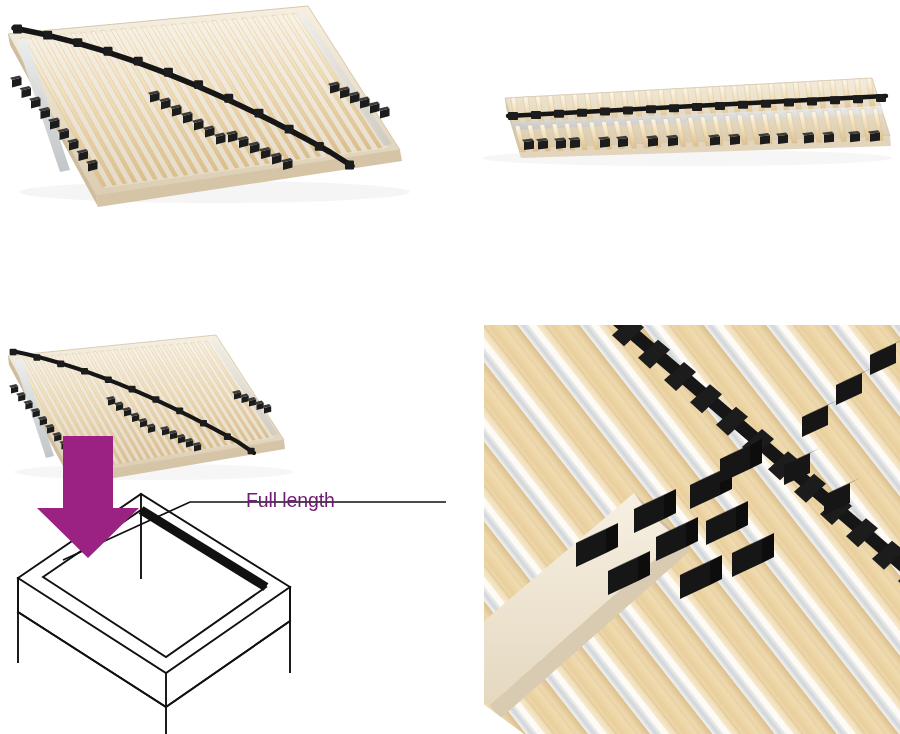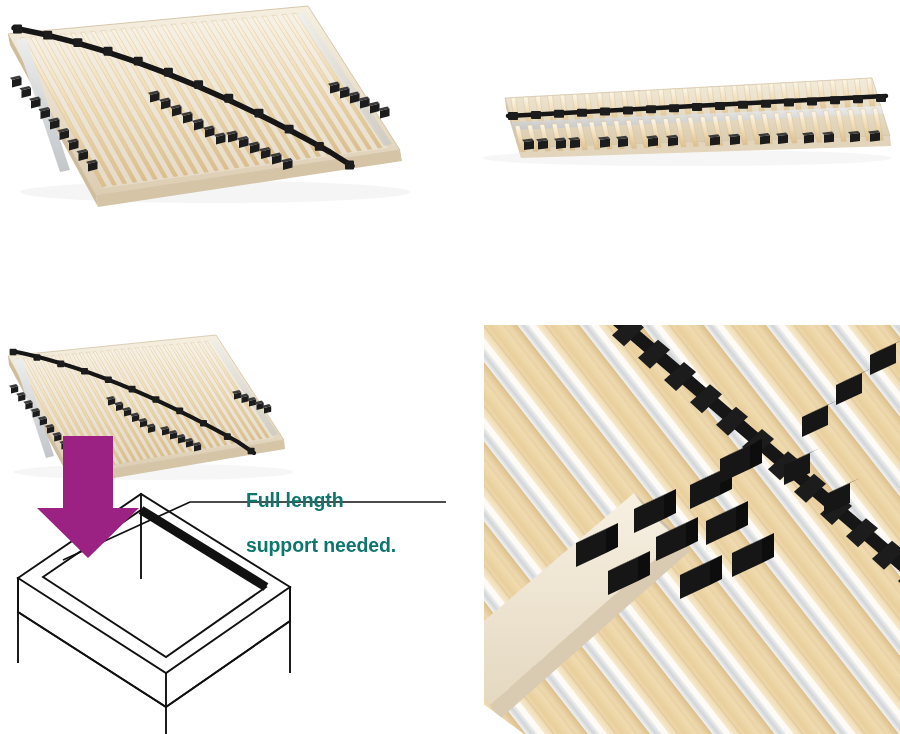--- a/index.html
+++ b/index.html
@@ -16,25 +16,25 @@
   .slatbase svg{display:block;width:100%;height:100%;}
 
   
   #panel-diagram{left:0;top:430px;width:460px;height:304px;}
   #panel-diagram svg{display:block;width:100%;height:100%;}
 
   .callout{
     position:absolute;
     left:246px;top:466px;width:200px;
     font-family:"Liberation Sans","DejaVu Sans",sans-serif;
-    font-weight:bold;
+    font-weight:normal;
     font-size:19.5px;
     line-height:1.16;
     letter-spacing:-0.1px;
-    color:#0f766e;
+    color:#701a75;
     white-space:pre-line;
   }
 
   
   #panel-macro{left:484px;top:325px;width:416px;height:409px;background:#ffffff;}
   #panel-macro svg{display:block;width:100%;height:100%;}
 </style>
 </head>
 <body>
 
@@ -512,21 +512,20 @@
       </g>
 
       <g>
         <polygon points="63,6 113,6 113,78 139,78 88,128 37,78 63,78" fill="#9b2283"></polygon>
       </g>
     </svg>
   </div>
 
   <div class="callout">
     <span>Full length</span><br>
-    <span>support needed.</span>
   </div>
 
   <div class="panel" id="panel-macro">
     <svg viewBox="0 0 416 409" preserveAspectRatio="none" aria-hidden="true">
       <defs>
         <linearGradient id="woodM" x1="0" y1="0" x2="1" y2="0">
           <stop offset="0%" stop-color="#f6e9cd"></stop>
           <stop offset="35%" stop-color="#e9cf9c"></stop>
           <stop offset="70%" stop-color="#f2dfb6"></stop>
           <stop offset="100%" stop-color="#dcbf8c"></stop>

